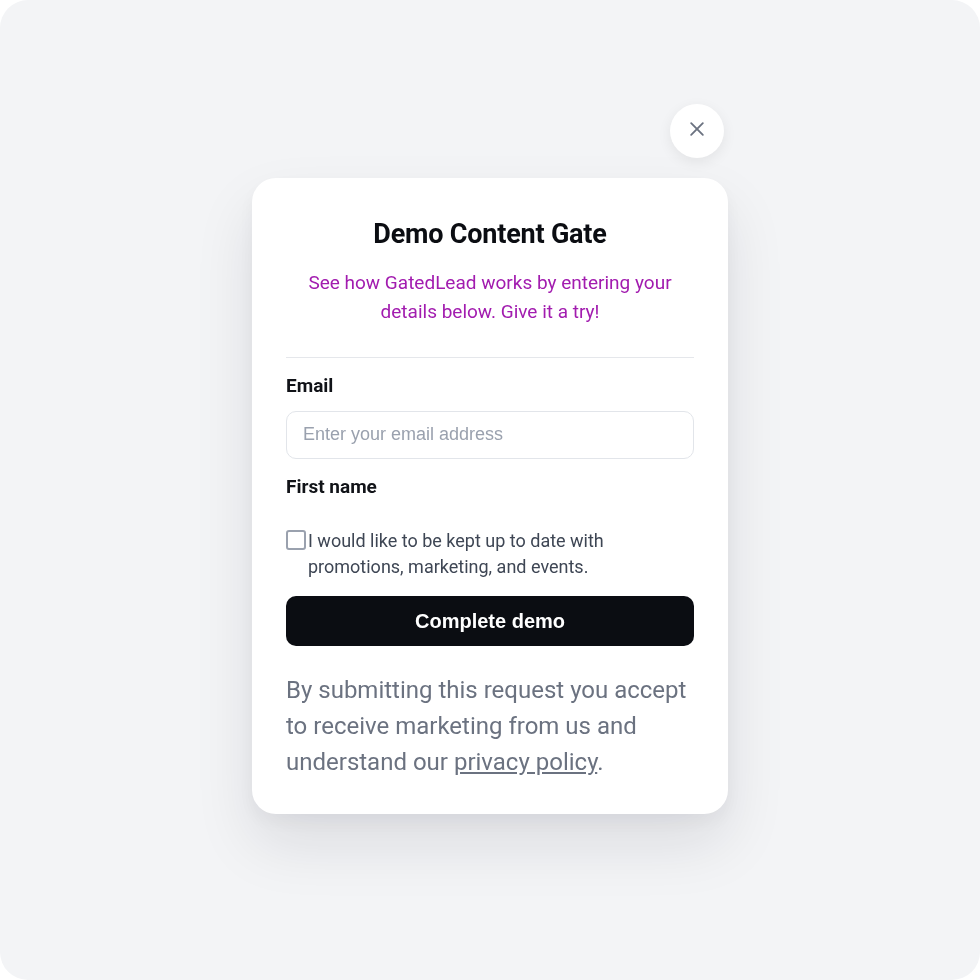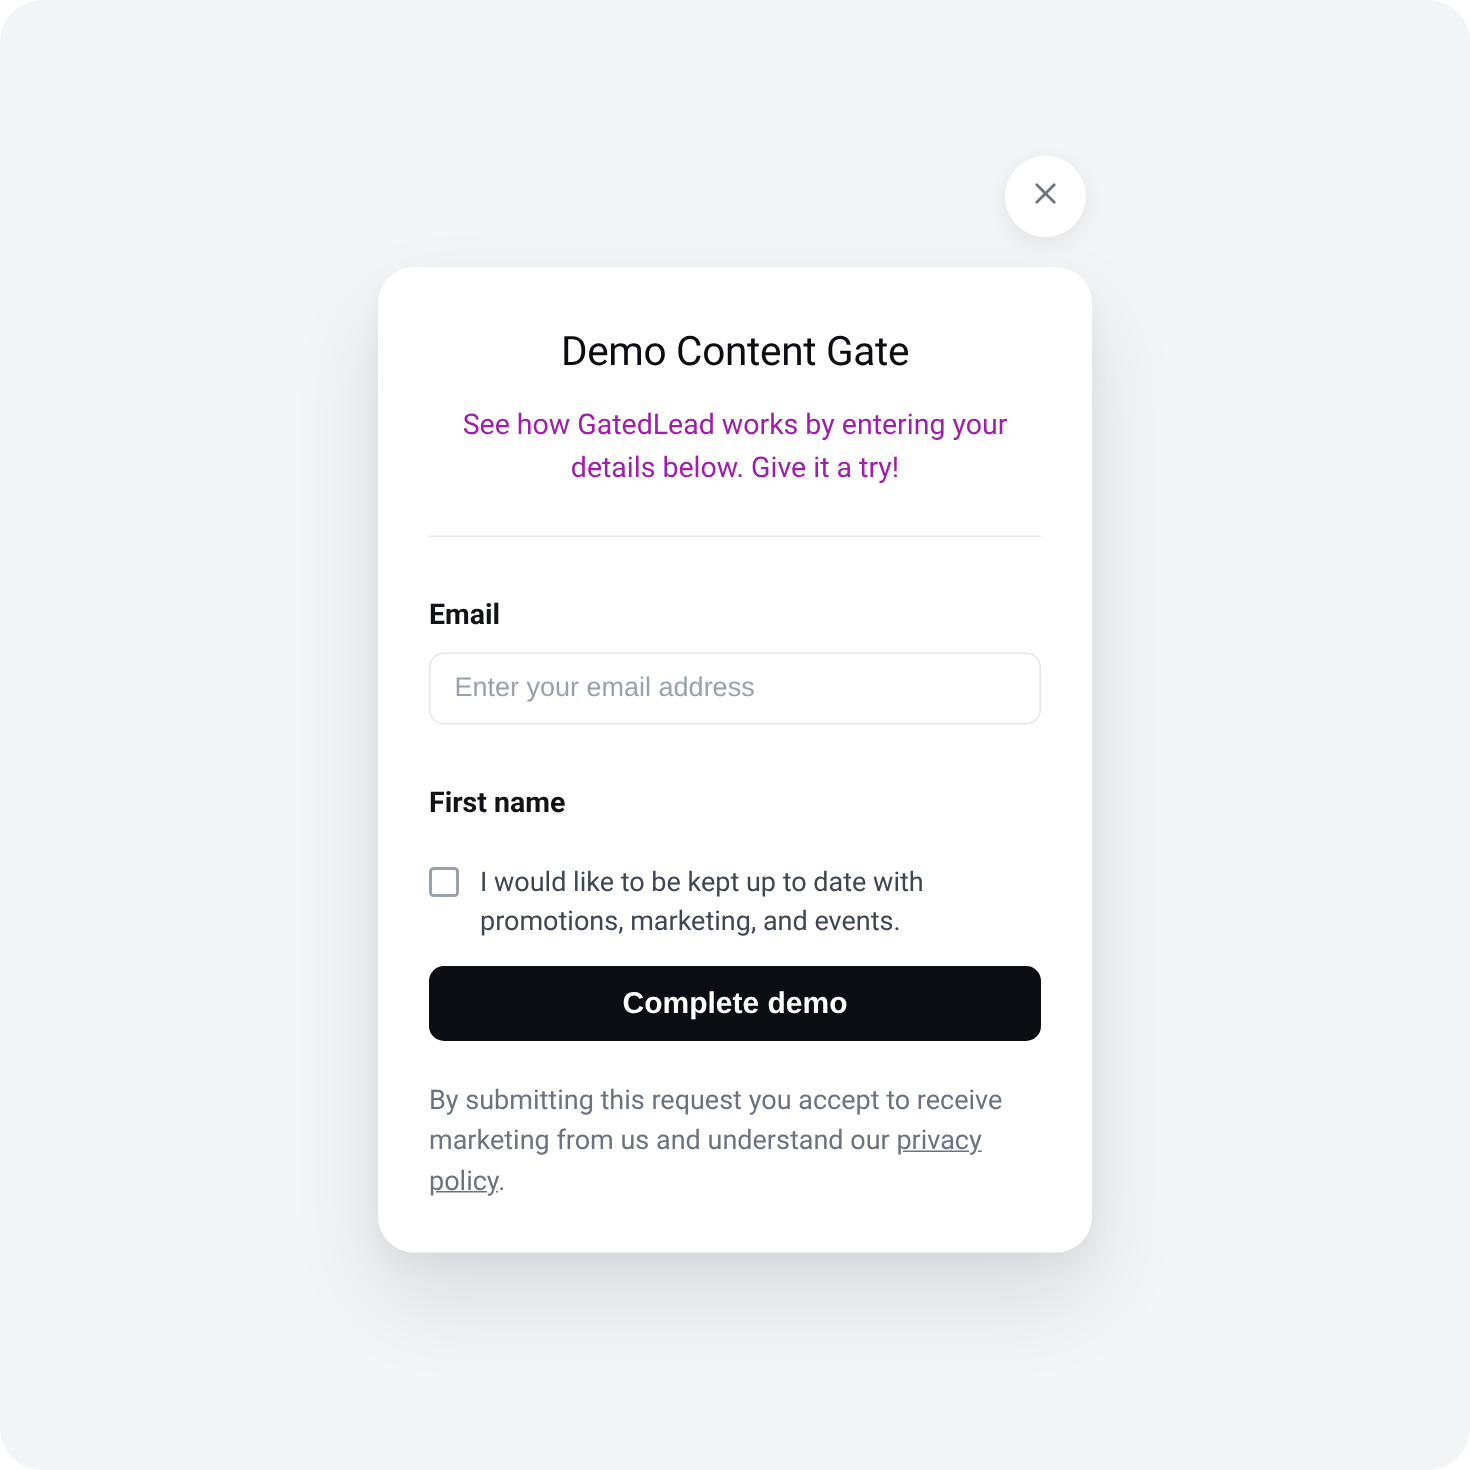--- a/index.html
+++ b/index.html
@@ -41,38 +41,38 @@
     transform: translateX(-50%);
     width: 476px;
     background: #fff;
     border-radius: 24px;
     box-shadow: 0 30px 60px rgba(16,24,40,0.10), 0 8px 16px rgba(16,24,40,0.04);
     padding: 40px 34px 34px 34px;
   }
   .title {
     text-align: center;
     font-size: 27px;
-    font-weight: 400;
+    font-weight: 700;
     color: #0B0D12;
     letter-spacing: -0.2px;
   }
   .subtitle {
     margin-top: 18px;
     text-align: center;
     font-size: 19px;
     line-height: 1.55;
     color: #a21caf;
     padding: 0 2px;
   }
   .divider {
     margin-top: 30px;
     height: 1px;
     background: #E5E7EB;
   }
-  .field { margin-top: 40px; }
+  .field { margin-top: 16px; }
   .field + .field { }
   .label {
     font-size: 19px;
     font-weight: 700;
     color: #111318;
   }
   .input {
     margin-top: 14px;
     width: 100%;
     height: 48px;
@@ -82,21 +82,21 @@
     font-size: 18px;
     color: #404040;
     background: #fff;
     outline: none;
   }
   .input::placeholder { color: #9AA1AE; }
   .checkbox-row {
     margin-top: 30px;
     display: flex;
     align-items: flex-start;
-    gap: 14px;
+    gap: 2px;
   }
   .checkbox {
     width: 20px;
     height: 20px;
     min-width: 20px;
     border: 2px solid #9AA1AE;
     border-radius: 3px;
     margin-top: 2px;
     cursor: pointer;
     background: #fff;
@@ -113,21 +113,21 @@
     border: none;
     border-radius: 10px;
     background: #0B0D12;
     color: #fff;
     font-size: 20px;
     font-weight: 700;
     cursor: pointer;
   }
   .disclaimer {
     margin-top: 26px;
-    font-size: 18px;
+    font-size: 24px;
     line-height: 1.5;
     color: #6B7280;
   }
   .disclaimer .link {
     text-decoration: underline;
     color: #6B7280;
     cursor: pointer;
   }
 </style>
 </head>

